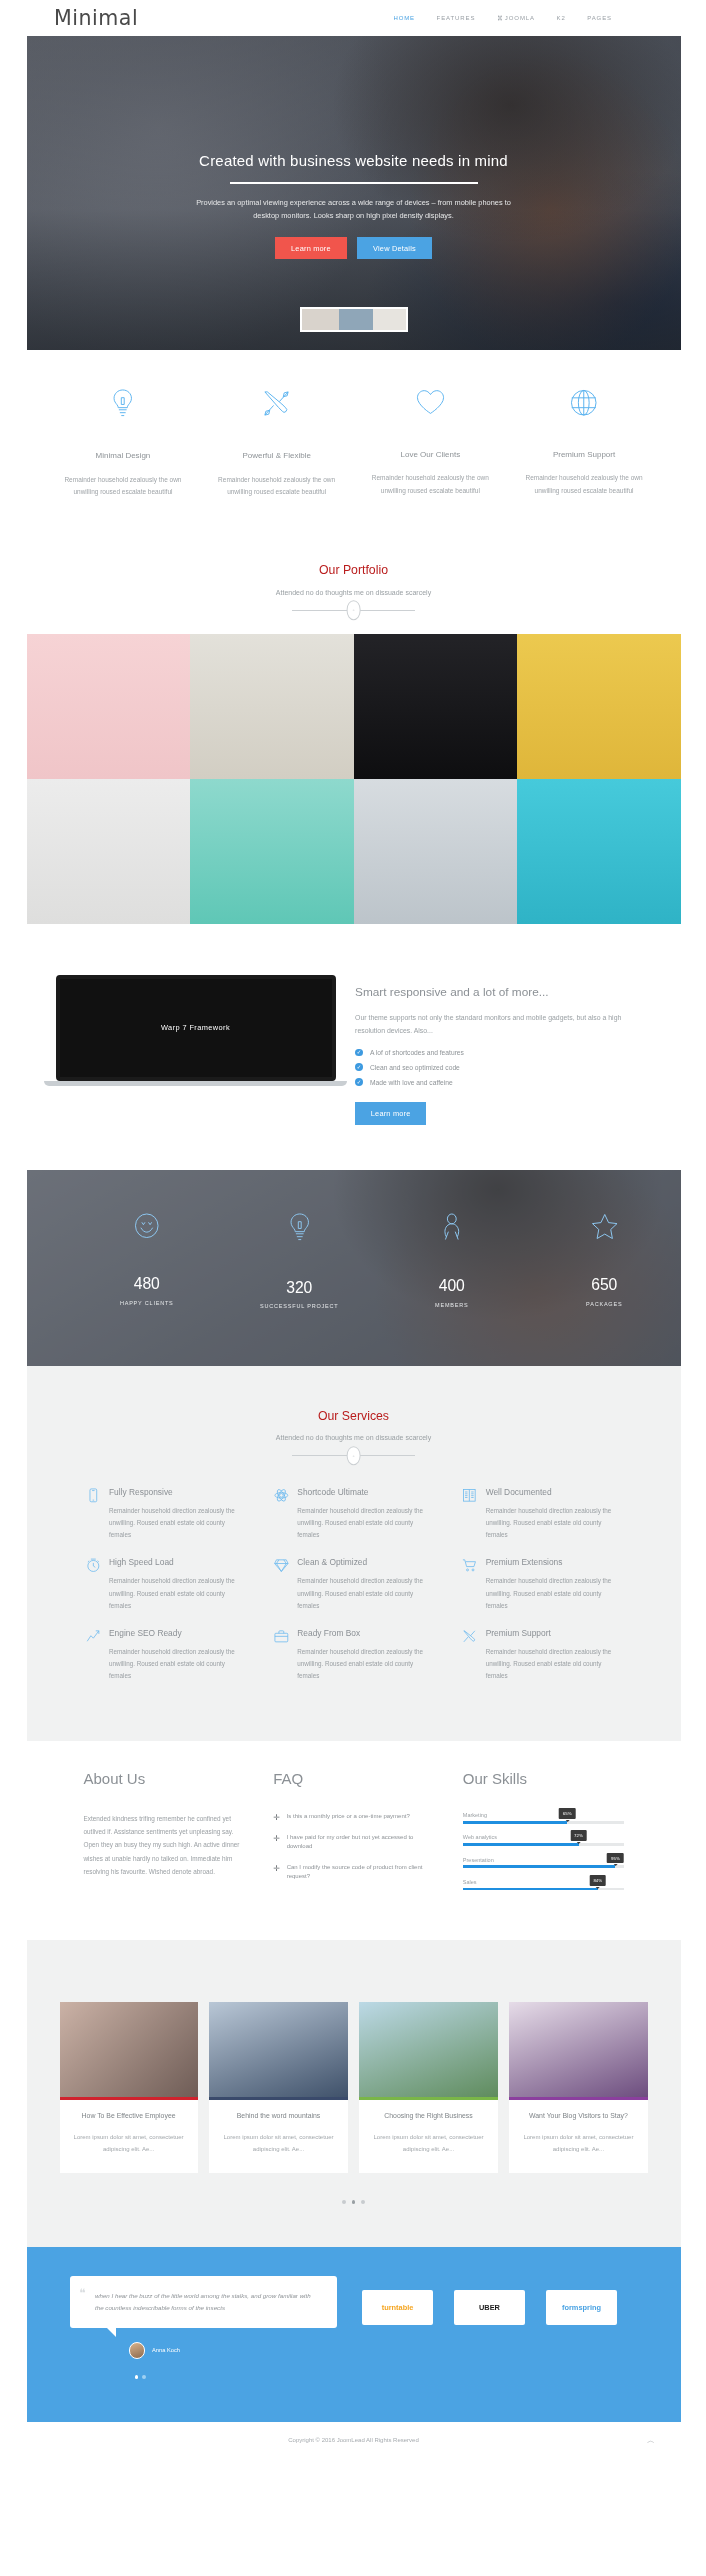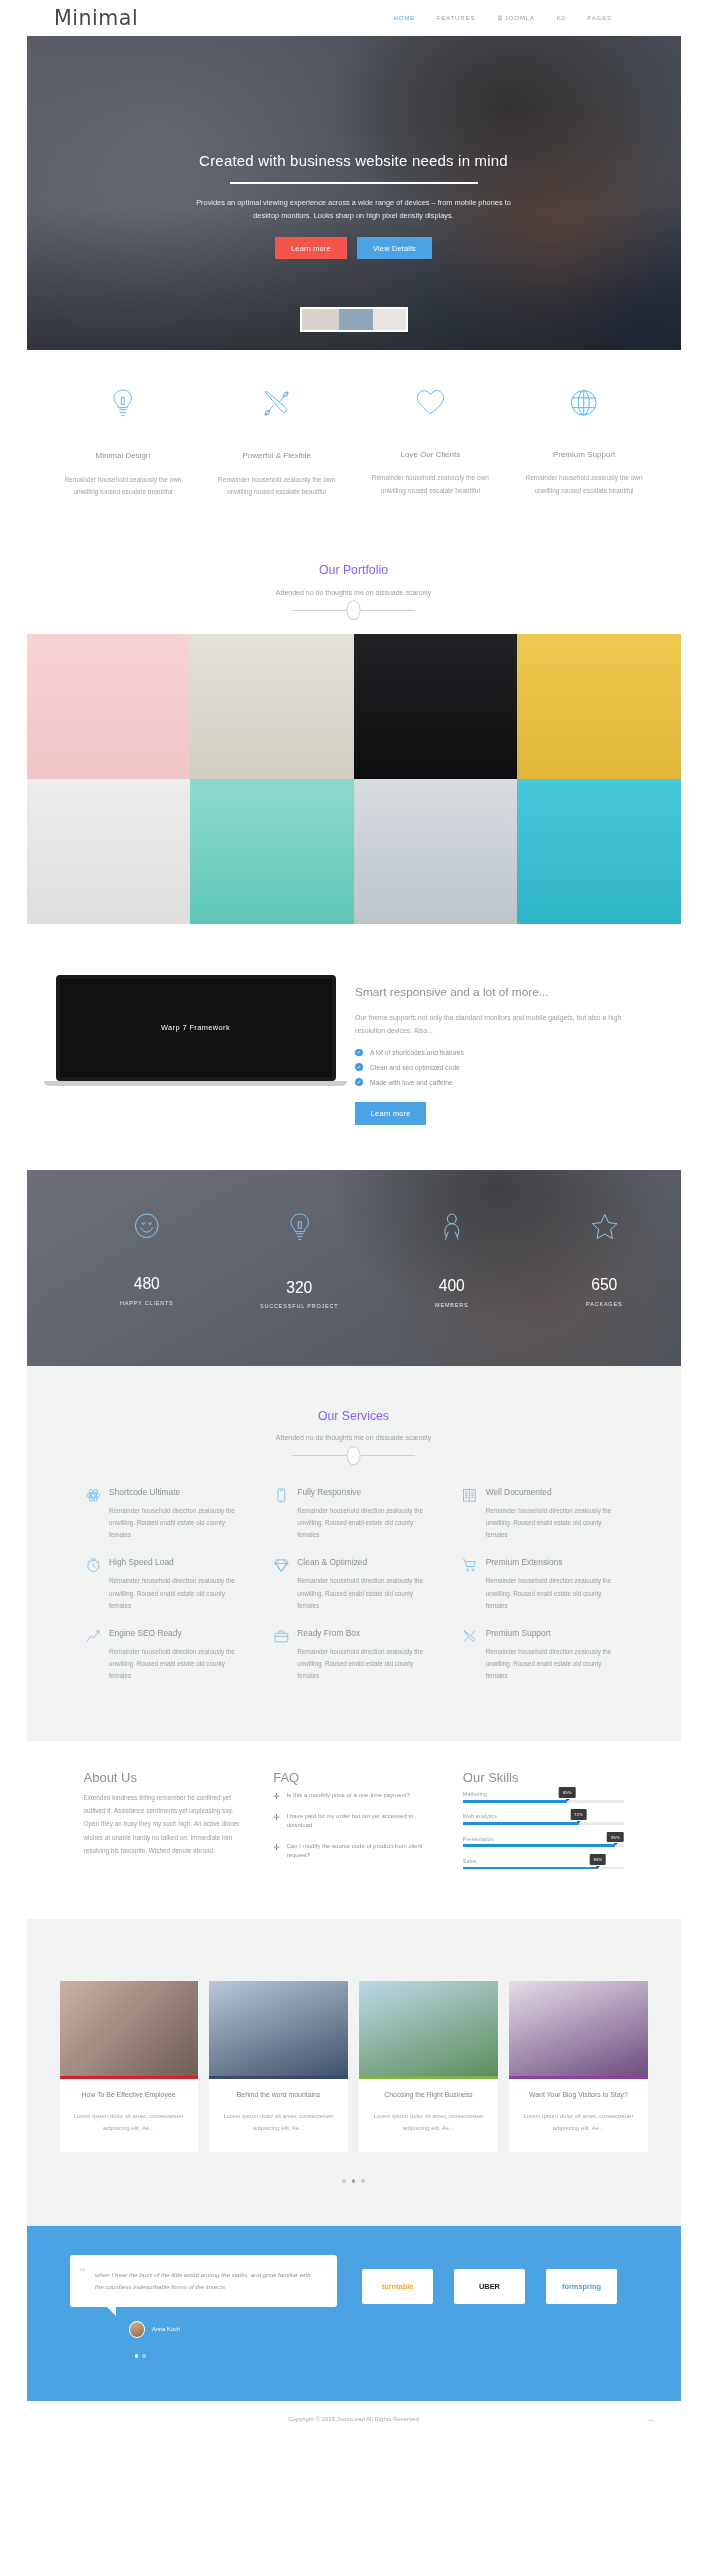--- a/index.html
+++ b/index.html
@@ -98,21 +98,21 @@
 
   
   .features { background:#fff; padding: 39px 19.6px 35px; display:flex; }
   .feat { flex:1; text-align:center; padding: 0 11.8px;}
   .feat .ic { color:#5bb3ef; display:block; margin: 0 auto 29px; }
   .feat h4 { font-size: 8px; font-weight:400; color:#8e9397; margin-bottom: 13.7px; }
   .feat p { font-size: 6.5px; line-height:1.95; color:#9fa4a8; }
 
   
   .sec-head { text-align:center; }
-  .sec-head h2 { font-size: 12.3px; font-weight:400; color:#8b5cf6; margin-bottom: 11.8px;}
+  .sec-head h2 { font-size: 12.3px; font-weight:400; color:#b91c1c; margin-bottom: 11.8px;}
   .sec-head p { font-size: 7px; color:#9aa0a4; }
   .divider { width: 123px; height:1px; background:#ccd0d3; margin: 13.7px auto 0; position:relative;}
   .divider:after{
     content:""; position:absolute; left:50%; top:50%; transform:translate(-50%,-50%);
     width:12.8px; height:17.7px; border:1px solid #ccd0d3; border-radius:50%; background:#fff;
   }
   .divider .dot{
     position:absolute; left:50%; top:50%; transform:translate(-50%,-50%);
     font-size:5.9px; color:#bfc4c8; z-index:2;
   }
@@ -159,21 +159,21 @@
   .services { background:#f1f2f2; padding: 43px 0 43px;}
   .svc-grid { display:grid; grid-template-columns: repeat(3,1fr); padding: 31px 59px 0; column-gap: 29px; row-gap: 0;}
   .svc { display:flex; gap:8.8px; margin-bottom: 15.7px;}
   .svc .ic { color:#6cb9ee; flex:none; padding-top: 1px;}
   .svc h5 { font-size: 8.4px; font-weight:400; color:#8b9095; margin-bottom: 7.9px;}
   .svc p { font-size: 6.3px; line-height:1.95; color:#9ba0a4;}
 
   
   .about-row { display:flex; padding: 29px 57px 39px; gap: 29px; background:#fff;}
   .about-col { flex:1;}
-  .about-col h3 { font-size: 13px; font-weight:400; color:#8b9095; margin-bottom: 6px;}
+  .about-col h3 { font-size: 15px; font-weight:400; color:#8b9095; margin-bottom: 25px;}
   .about-col > p { font-size: 6.4px; line-height:2.05; color:#9ba0a4;}
   .faq-item { display:flex; gap:6.9px; margin-bottom: 10.8px; align-items:flex-start;}
   .faq-plus { color:#6a6f73; font-size: 7.9px; line-height:1; flex:none; padding-top:2px;}
   .faq-item p { font-size:6px; line-height:1.6; color:#8e9397;}
   .skill { margin-bottom: 10.8px; position:relative;}
   .skill .sname { font-size: 5.5px; color:#9ba0a4; margin-bottom: 2.9px;}
   .skill .track { height:2.5px; background:#e6e8e9; width:100%;}
   .skill .fill { height:2.5px; background:#1f8fe0;}
   .skill .tag {
     position:absolute; top:-3.9px; transform:translateX(-50%);
@@ -385,37 +385,37 @@
     <div class="sec-head">
       <h2>Our Services</h2>
       <p>Attended no do thoughts me on dissuade scarcely</p>
       <div class="divider">
           <span class="dot">◦</span>
         </div>
     </div>
     <div class="svc-grid" id="svcgrid">
         <div class="svc">
         <span class="ic"><svg width="14.7" height="14.7" viewBox="0 0 24 24" fill="none" stroke="currentColor" stroke-width="1.3">
+              <rect x="6.5" y="1.5" width="11" height="21" rx="2"></rect>
+              <path d="M10 4.2h4M10.8 19.8h2.4"></path>
+            </svg></span>
+        <div>
+          <h5>Fully Responsive</h5>
+          <p>Remainder household direction zealously the unwilling. Roused enabl estate old county females</p>
+        </div>
+        </div>
+        <div class="svc">
+        <span class="ic"><svg width="14.7" height="14.7" viewBox="0 0 24 24" fill="none" stroke="currentColor" stroke-width="1.3">
               <circle cx="12" cy="12" r="3"></circle>
               <ellipse cx="12" cy="12" rx="10.5" ry="4.5"></ellipse>
               <ellipse cx="12" cy="12" rx="10.5" ry="4.5" transform="rotate(60 12 12)"></ellipse>
               <ellipse cx="12" cy="12" rx="10.5" ry="4.5" transform="rotate(120 12 12)"></ellipse>
             </svg></span>
         <div>
           <h5>Shortcode Ultimate</h5>
-          <p>Remainder household direction zealously the unwilling. Roused enabl estate old county females</p>
-        </div>
-        </div>
-        <div class="svc">
-        <span class="ic"><svg width="14.7" height="14.7" viewBox="0 0 24 24" fill="none" stroke="currentColor" stroke-width="1.3">
-              <rect x="6.5" y="1.5" width="11" height="21" rx="2"></rect>
-              <path d="M10 4.2h4M10.8 19.8h2.4"></path>
-            </svg></span>
-        <div>
-          <h5>Fully Responsive</h5>
           <p>Remainder household direction zealously the unwilling. Roused enabl estate old county females</p>
         </div>
         </div>
         <div class="svc">
         <span class="ic"><svg width="14.7" height="14.7" viewBox="0 0 24 24" fill="none" stroke="currentColor" stroke-width="1.3">
               <rect x="2.5" y="2.5" width="19" height="19"></rect>
               <path d="M12 2.5v19M5 6.5h4M5 9.5h4M5 12.5h4M5 15.5h4M15 6.5h4M15 9.5h4M15 12.5h4M15 15.5h4"></path>
             </svg></span>
         <div>
           <h5>Well Documented</h5>

